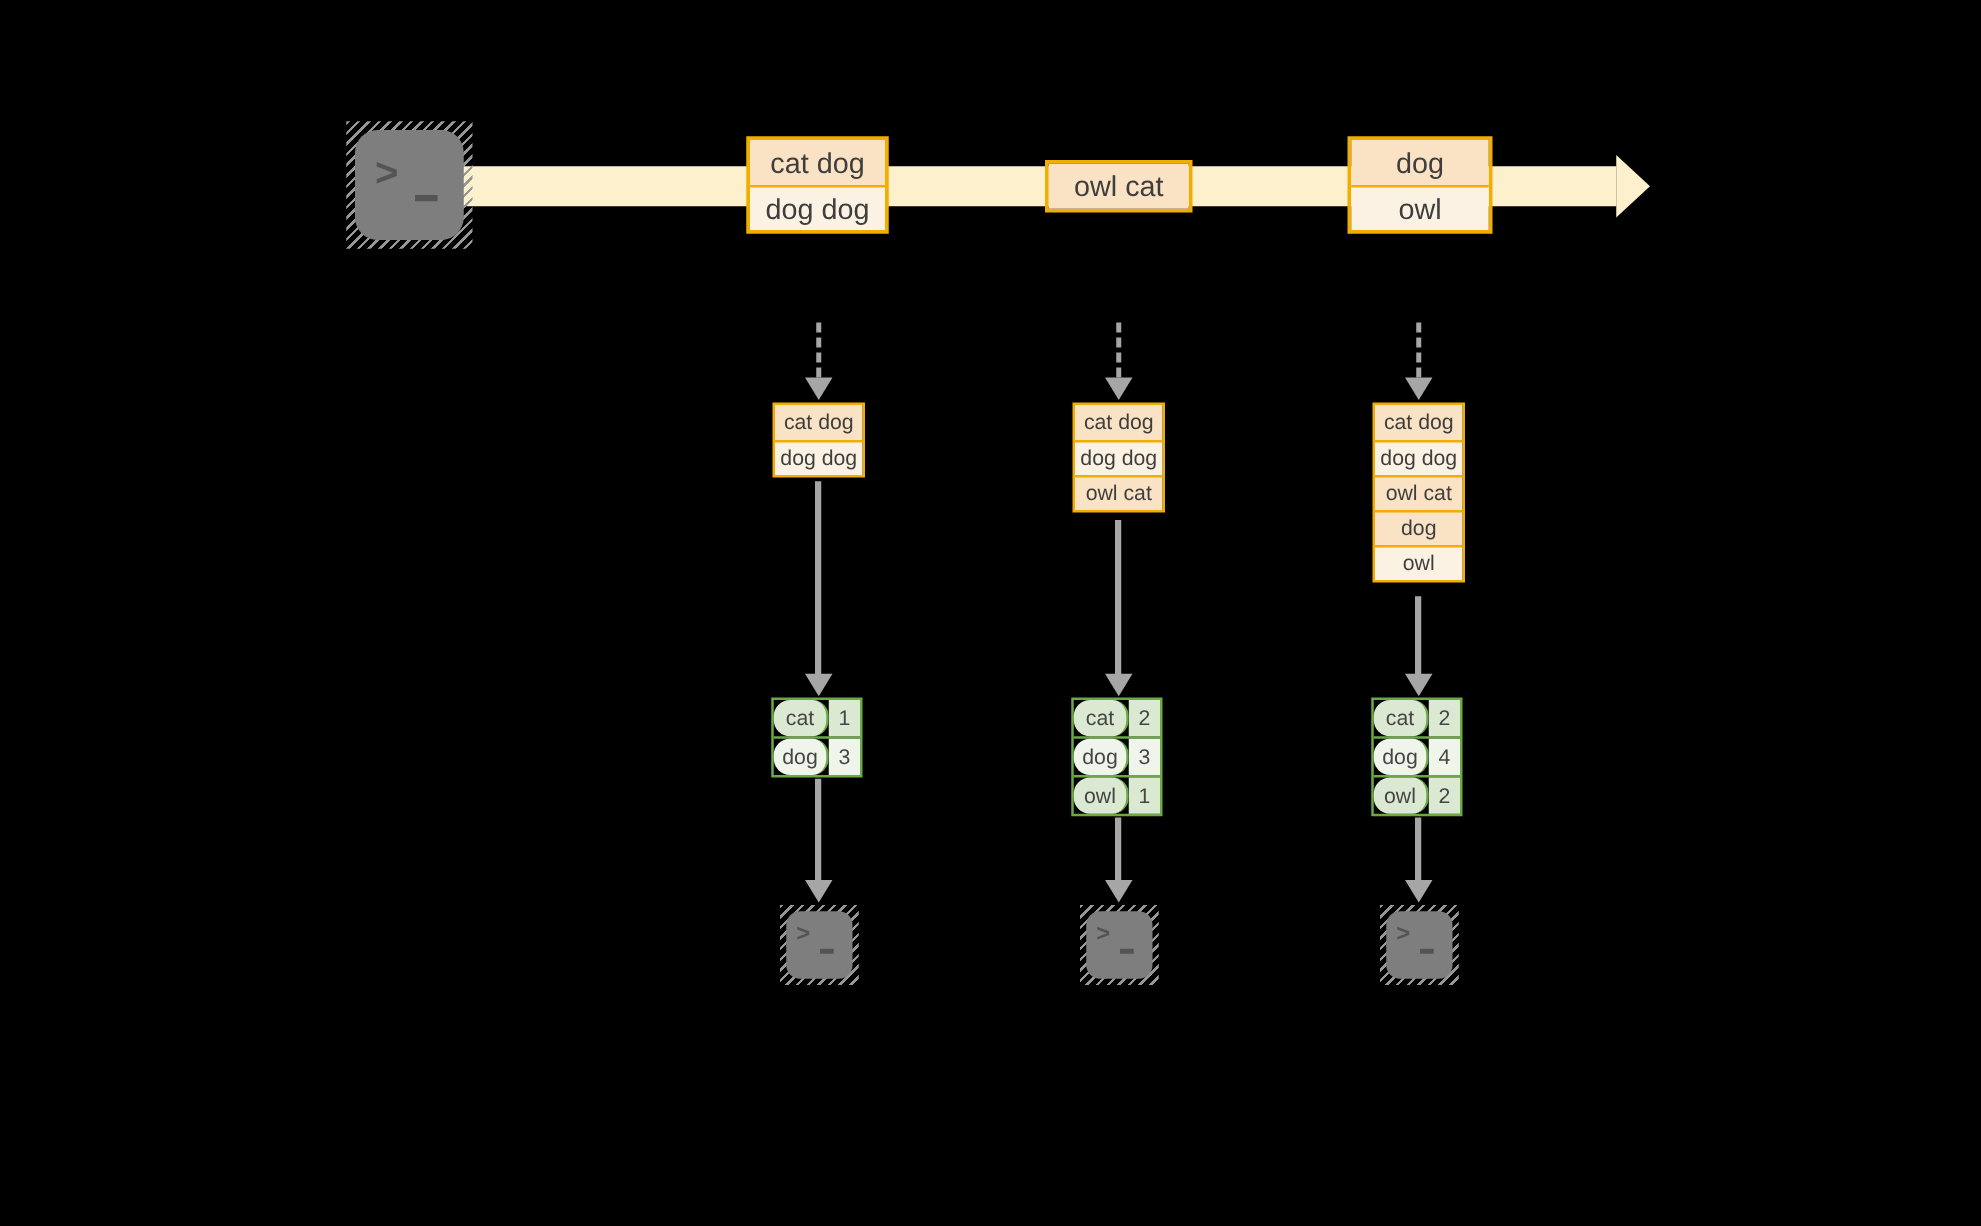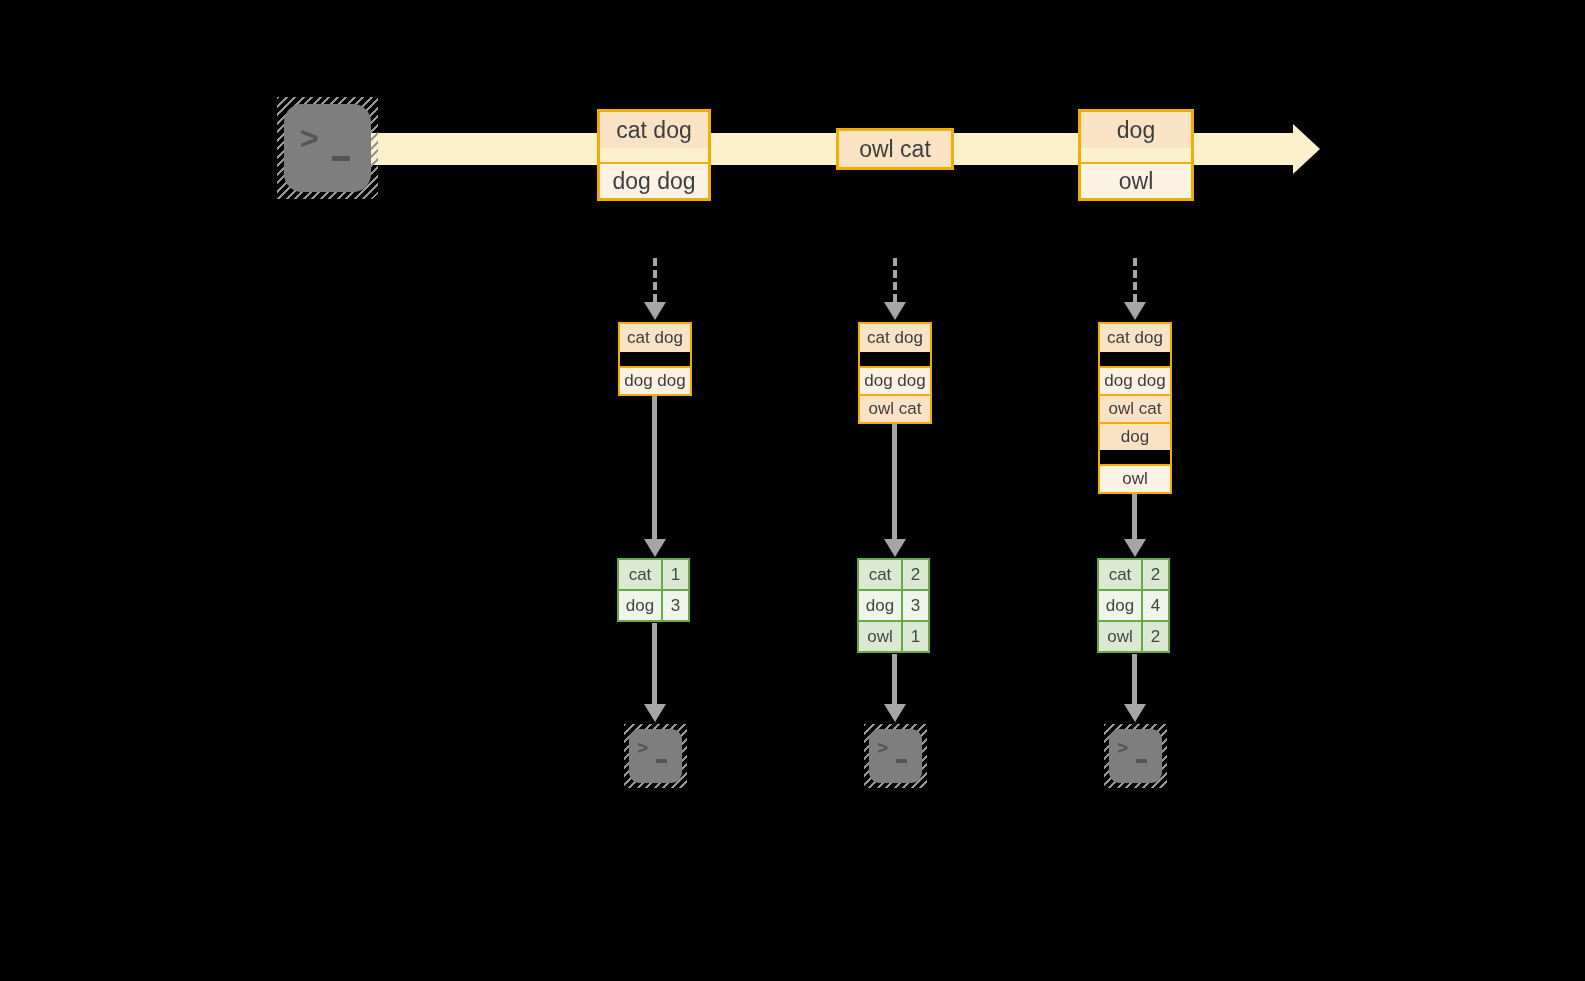--- a/index.html
+++ b/index.html
@@ -31,21 +31,21 @@
 
   
   .state-box { position: absolute; width: 74px; border: 2.5px solid var(--box-border, #F2AE00); z-index: 7; }
   .state-row {
     height: 28px; display: flex; align-items: center; justify-content: center;
     font-size: 17px; color: var(--text-dark, #3E3E3E);
   }
   .state-row + .state-row { border-top: 2.5px solid var(--box-border, #F2AE00); }
 
   .peach { background: var(--peach, #FAE2C4); }
-  .cream { background: var(--cream, #FCF2E3); margin-top: 14px; }
+  .cream { background: var(--cream, #FCF2E3); }
 
   
   .dash-shaft {
     position: absolute; width: 0; height: 44px; top: 258px; z-index: 3;
     border-left: 4px dashed var(--arrow-gray, #A6A6A6);
   }
   .head-down {
     position: absolute; width: 0; height: 0; z-index: 3;
     border-left: 11px solid transparent; border-right: 11px solid transparent;
     border-top: 18px solid var(--arrow-gray, #A6A6A6);
@@ -61,21 +61,21 @@
   }
 
   
   .count-table { position: absolute; border: 2.5px solid var(--green-border, #6AAA44); z-index: 6; }
   .count-row { display: flex; }
   .count-row + .count-row { border-top: 2px solid var(--green-border, #6AAA44); }
   .cell-word, .cell-num {
     height: 29px; display: flex; align-items: center; justify-content: center;
     font-size: 17px; color: #454545;
   }
-  .cell-word { width: 44px; border-right: 2px solid var(--green-border, #6AAA44); }
+  .cell-word { width: 44px; border-right: 2px solid var(--green-border, #6AAA44); border-radius: 13px; }
   .cell-num { width: 25px; }
   .g-dark  { background: var(--green-dark,  #DCE9D2); }
   .g-light { background: var(--green-light, #F0F5EB); }
 
   
   .term {
     position: absolute; z-index: 2;
     background: repeating-linear-gradient(135deg, #979797 0 2px, transparent 2px 6px);
   }
   .term-inner { position: absolute; background: var(--terminal-gray, #7E7E7E); }

